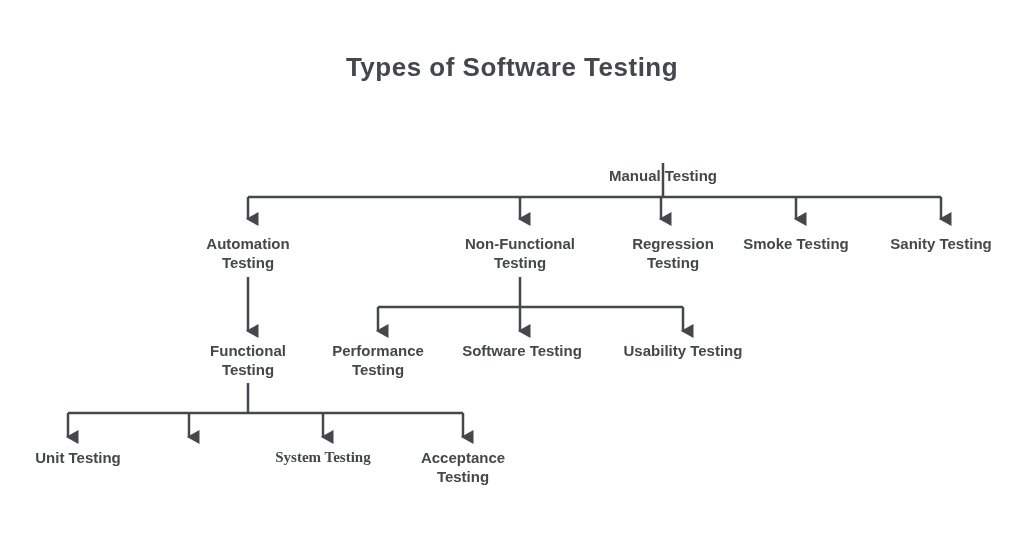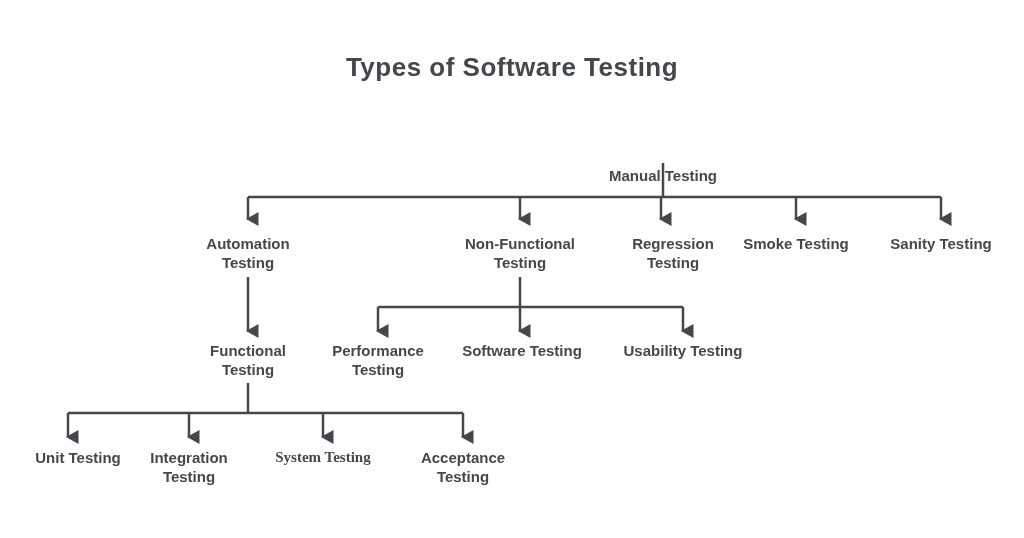--- a/index.html
+++ b/index.html
@@ -109,17 +109,16 @@
   <div class="node wrap" style="left:661px; top:234px;margin-left:12px;">Regression Testing</div>
   <div class="node" style="left:796px; top:234px;">Smoke Testing</div>
   <div class="node" style="left:941px; top:234px;">Sanity Testing</div>
 
   <div class="node wrap" style="left:248px; top:341px;">Functional Testing</div>
   <div class="node wrap" style="left:378px; top:341px;">Performance Testing</div>
   <div class="node" style="left:522px; top:341px;">Software Testing</div>
   <div class="node" style="left:683px; top:341px;">Usability Testing</div>
 
   <div class="node" style="left:70px; top:448px;margin-left:8px;">Unit Testing</div>
-  <div class="node wrap" style="left:189px; top:448px;">Integration Testing</div>
   <div class="node" style="left:323px; top:448px;font-family:Liberation Serif, serif;">System Testing</div>
   <div class="node wrap" style="left:463px; top:448px;text-align:center;">Acceptance Testing</div>
 
 </div>
 
 </body></html>

